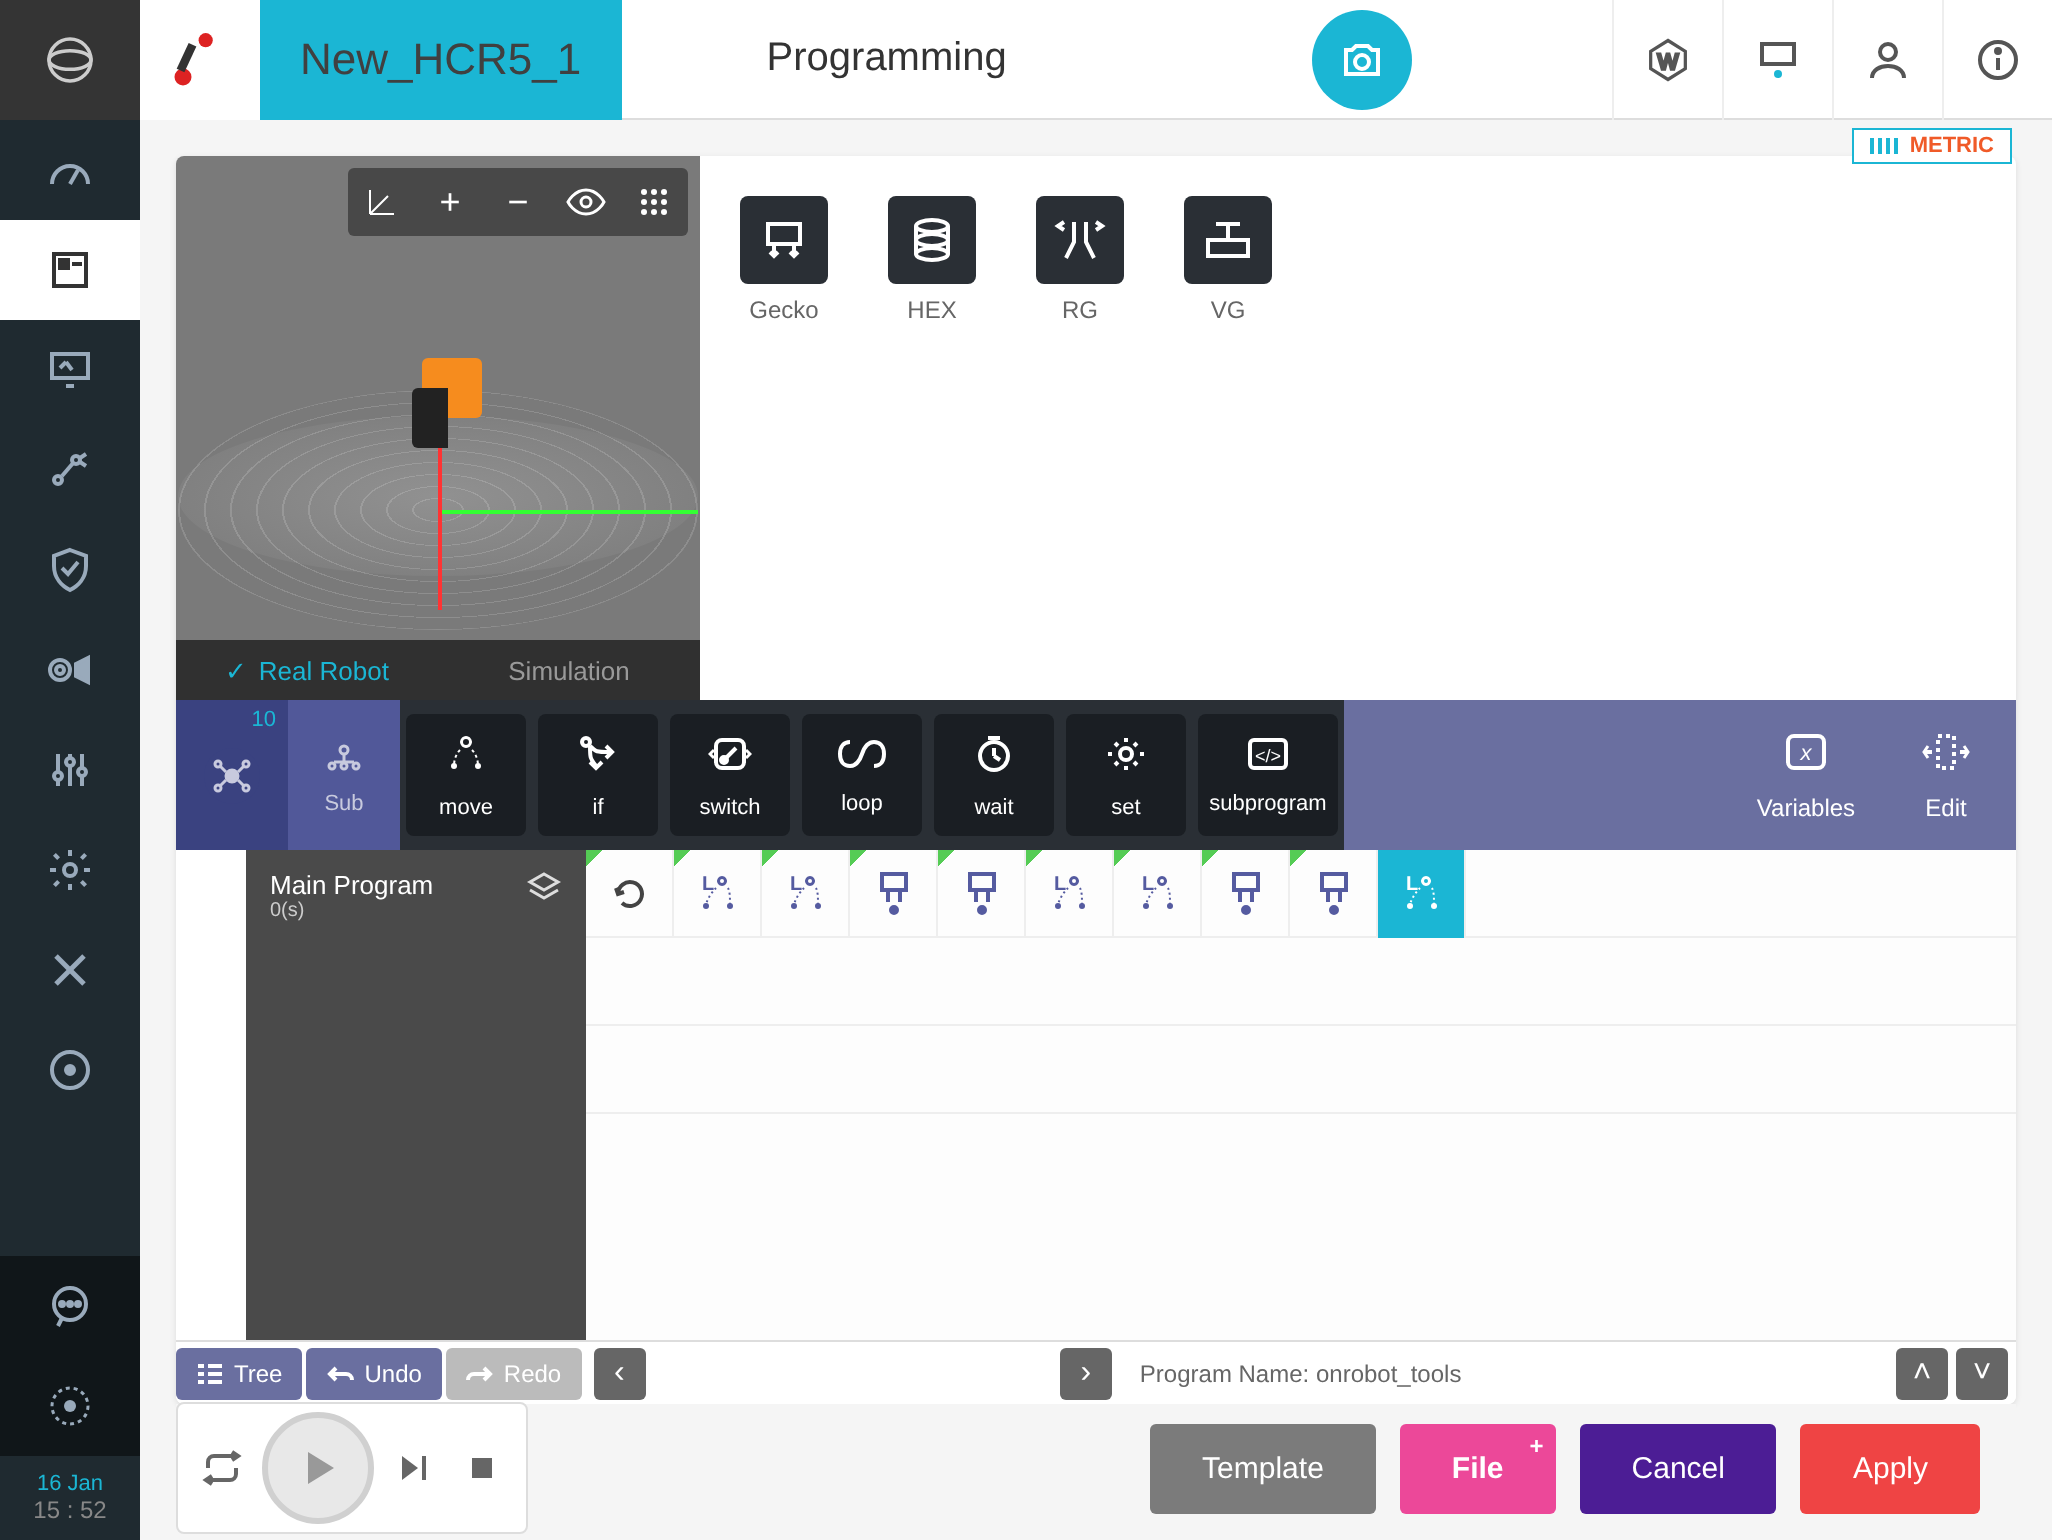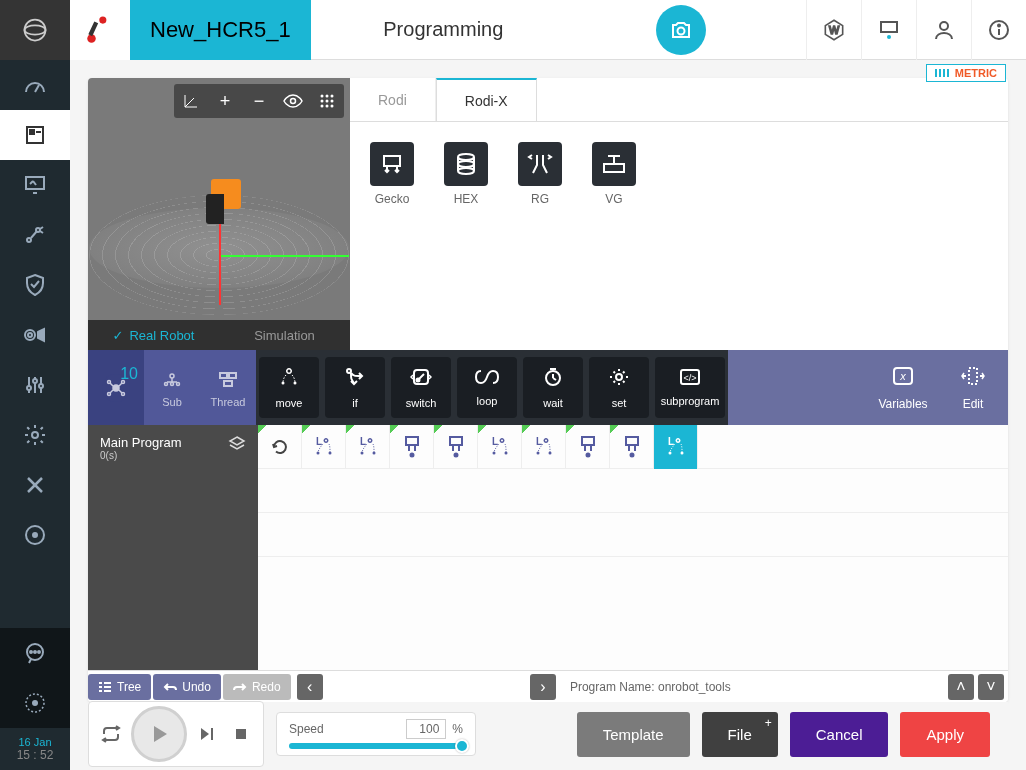--- a/index.html
+++ b/index.html
@@ -2,21 +2,21 @@
 <html><head>
 <meta charset="utf-8">
 <style>
 * { box-sizing: border-box; margin: 0; padding: 0; font-family: -apple-system, Segoe UI, Arial, sans-serif; }
 body { width: 1026px; height: 770px; background: #f5f5f5; overflow: hidden; display: flex; flex-direction: column; }
 
 
 .topbar { height: 60px; background: #fff; display: flex; align-items: center; border-bottom: 1px solid #ddd; }
 .top-logo { width: 70px; height: 60px; background: #343434; display: flex; align-items: center; justify-content: center; color: #ccc; font-size: 28px; }
 .top-robot-icon { width: 60px; height: 60px; background: #fff; display: flex; align-items: center; justify-content: center; }
-.project-name { background: #1bb6d4; color: #000000; height: 60px; display: flex; align-items: center; padding: 0 20px; font-size: 22px; font-weight: 300; }
+.project-name { background: #1bb6d4; color: #404040; height: 60px; display: flex; align-items: center; padding: 0 20px; font-size: 22px; font-weight: 300; }
 .page-title { flex: 1; text-align: center; font-size: 20px; color: #333; font-weight: 400; margin-left: -80px; }
 .camera-btn { width: 50px; height: 50px; background: #1bb6d4; border-radius: 50%; display: flex; align-items: center; justify-content: center; color: #fff; margin-right: 100px; cursor: pointer; }
 .top-right { display: flex; gap: 0; }
 .top-icon-btn { width: 55px; height: 60px; border-left: 1px solid #eee; display: flex; align-items: center; justify-content: center; color: #666; font-size: 22px; cursor: pointer; }
 
 
 .body { display: flex; flex: 1; min-height: 0; }
 
 
 .sidebar { width: 70px; background: #1f2a30; display: flex; flex-direction: column; }
@@ -58,34 +58,34 @@
 .comp-item { display: flex; flex-direction: column; align-items: center; gap: 6px; cursor: pointer; }
 .comp-icon { width: 44px; height: 44px; background: #2a2f35; border-radius: 4px; display: flex; align-items: center; justify-content: center; color: #fff; font-size: 20px; }
 .comp-label { font-size: 12px; color: #666; }
 
 
 .cmd-strip { height: 75px; display: flex; background: #6a6fa0; }
 .cmd-left { display: flex; background: #515899; }
 .cmd-left-btn { width: 56px; display: flex; flex-direction: column; align-items: center; justify-content: center; gap: 4px; cursor: pointer; color: #c8cade; font-size: 11px; position: relative; }
 .cmd-left-btn.active { background: #3a4280; }
 .cmd-left-icon { width: 28px; height: 28px; border-radius: 50%; background: #3a4280; color: #c8cade; display: flex; align-items: center; justify-content: center; }
-.badge-10 { position: absolute; top: 15px; right: 6px; color: #1bb6d4; font-size: 16px; }
+.badge-10 { position: absolute; top: 4px; right: 6px; color: #1bb6d4; font-size: 11px; }
 .cmd-mid { display: flex; background: #2a2f35; }
 .cmd-box { width: 60px; margin: 7px 3px; background: #1a1e23; border-radius: 4px; display: flex; flex-direction: column; align-items: center; justify-content: center; color: #fff; font-size: 11px; gap: 4px; cursor: pointer; }
 .cmd-box-icon { font-size: 20px; }
 .cmd-right { display: flex; margin-left: auto; }
 .cmd-right-btn { width: 70px; display: flex; flex-direction: column; align-items: center; justify-content: center; gap: 4px; color: #fff; font-size: 12px; cursor: pointer; }
 .cmd-right-btn.var { background: #6a6fa0; }
 .cmd-right-btn.cmd { background: #1bb6d4; position: relative; }
 .cmd-right-btn.cmd::before { content:''; position:absolute; top:0; left:0; border-top:8px solid #0a8aa0; border-right:8px solid transparent; }
 .cmd-right-btn.edit { background: #6a6fa0; }
 .cmd-right-icon { font-size: 22px; }
 
 
-.program { flex: 1; display: flex; background: #0f172a; min-height: 0; }
+.program { flex: 1; display: flex; background: #0f172a; min-height: 0; margin-left: 35px; }
 .prog-left { width: 170px; background: #4a4a4a; color: #fff; padding: 10px 12px; display: flex; justify-content: space-between; align-items: flex-start; }
 .prog-left-title { font-size: 13px; }
 .prog-left-sub { font-size: 10px; color: #ccc; }
 .prog-layers { color: #ccc; font-size: 16px; }
 .prog-timeline { flex: 1; background: #fdfdfd; position: relative; }
 .timeline-row { height: 44px; border-bottom: 1px solid #eee; display: flex; }
 .tl-node { width: 44px; height: 44px; border-right: 1px solid #eee; display: flex; align-items: center; justify-content: center; color: #555ba0; font-size: 12px; font-weight: bold; position: relative; background-image: linear-gradient(135deg, #5c5 6px, transparent 6px); cursor: pointer; }
 .tl-node.loop { font-size: 20px; }
 .tl-node.active { background: #1bb6d4; color: #fff; }
 
@@ -104,21 +104,21 @@
 .play-controls { display: flex; align-items: center; gap: 6px; background: #fff; border: 1px solid #ddd; border-radius: 4px; padding: 4px 8px; }
 .pc-icon { width: 28px; color: #666; font-size: 16px; display: flex; align-items: center; justify-content: center; cursor: pointer; }
 .play-big { width: 56px; height: 56px; border-radius: 50%; background: #e8e8e8; border: 3px solid #d0d0d0; display: flex; align-items: center; justify-content: center; color: #888; font-size: 24px; cursor: pointer; }
 .speed-box { background: #fff; border: 1px solid #ddd; border-radius: 4px; padding: 6px 12px; display: flex; flex-direction: column; gap: 4px; min-width: 200px; }
 .speed-row { display: flex; align-items: center; gap: 6px; font-size: 12px; color: #666; }
 .speed-val { border: 1px solid #ccc; padding: 2px 6px; width: 40px; text-align: right; }
 .speed-slider { height: 6px; background: #1bb6d4; border-radius: 3px; position: relative; }
 .speed-thumb { position: absolute; right: -6px; top: -4px; width: 14px; height: 14px; background: #1bb6d4; border: 2px solid #fff; border-radius: 50%; box-shadow: 0 0 2px rgba(0,0,0,0.3); }
 .action-btn { padding: 14px 26px; color: #fff; font-size: 15px; border-radius: 3px; cursor: pointer; position: relative; }
 .action-btn.template { background: #7b7b7b; }
-.action-btn.file { background: #404040; }
+.action-btn.file { background: #ec4899; font-weight: bold; }
 .action-btn.file::after { content:'+'; position: absolute; top: 4px; right: 6px; font-size: 12px; }
 .action-btn.cancel { background: #4c1d95; }
 .action-btn.apply { background: #ef4444; }
 .action-spacer { flex: 1; }
 </style>
 </head>
 <body>
 
 <div class="topbar">
   <div class="top-logo">
@@ -311,24 +311,20 @@
           <div class="vp-tabs">
             <div class="vp-tab active">
                 <span class="vp-check">✓</span>
                 <span>Real Robot</span>
               </div>
             <div class="vp-tab">Simulation</div>
           </div>
         </div>
 
         <div class="component-panel">
-          <div class="comp-tabs">
-            <div class="comp-tab">Rodi</div>
-            <div class="comp-tab active">Rodi-X</div>
-          </div>
           <div class="comp-grid">
             <div class="comp-item">
               <div class="comp-icon">
                   <svg width="28" height="24" viewBox="0 0 28 24" fill="none" stroke="#fff" stroke-width="2">
                     <rect x="6" y="4" width="16" height="10"></rect>
                     <line x1="9" y1="14" x2="9" y2="20"></line>
                     <line x1="19" y1="14" x2="19" y2="20"></line>
                     <polyline points="7,18 9,20 11,18"></polyline>
                     <polyline points="17,18 19,20 21,18"></polyline>
                   </svg>
@@ -396,28 +392,20 @@
             <div><svg width="22" height="22" viewBox="0 0 22 22" fill="none" stroke="#c8cade" stroke-width="1.5">
                   <circle cx="11" cy="8" r="2"></circle>
                   <circle cx="5" cy="16" r="1.5"></circle>
                   <circle cx="11" cy="16" r="1.5"></circle>
                   <circle cx="17" cy="16" r="1.5"></circle>
                   <line x1="11" y1="10" x2="11" y2="14"></line>
                   <line x1="6" y1="14" x2="16" y2="14"></line>
                 </svg></div>
             <span>Sub</span>
           </div>
-          <div class="cmd-left-btn">
-            <div><svg width="22" height="22" viewBox="0 0 22 22" fill="none" stroke="#c8cade" stroke-width="2">
-                  <rect x="3" y="5" width="7" height="5"></rect>
-                  <rect x="12" y="5" width="7" height="5"></rect>
-                  <rect x="7" y="13" width="8" height="5"></rect>
-                </svg></div>
-            <span>Thread</span>
-          </div>
         </div>
         <div class="cmd-mid">
           <div class="cmd-box">
               <span class="cmd-box-icon"><svg width="22" height="22" viewBox="0 0 22 22" fill="#fff">
                   <path d="M11 2c-2 0-3 2-3 3s1 3 3 3 3-2 3-3-1-3-3-3z"></path>
                   <circle cx="11" cy="5" r="1.5" fill="#1a1e23"></circle>
                   <circle cx="5" cy="17" r="1.5"></circle>
                   <circle cx="17" cy="17" r="1.5"></circle>
                   <path d="M8 9c-2 2-3 5-3 8M14 9c2 2 3 5 3 8" stroke="#fff" fill="none" stroke-dasharray="1.5 1.5"></path>
                 </svg></span>
@@ -658,31 +646,20 @@
               <polygon points="2,2 10,8 2,14"></polygon>
               <rect x="12" y="2" width="2" height="12"></rect>
             </svg>
           </div>
         <div class="pc-icon">
             <svg width="14" height="14" viewBox="0 0 14 14" fill="#666">
               <rect x="2" y="2" width="10" height="10"></rect>
             </svg>
           </div>
       </div>
-      <div class="speed-box">
-        <div class="speed-row">
-          <span>Speed</span>
-          <span style="flex:1"></span>
-          <span class="speed-val">100</span>
-          <span>%</span>
-        </div>
-        <div class="speed-slider">
-            <div class="speed-thumb"></div>
-          </div>
-      </div>
       <div class="action-spacer"></div>
       <div class="action-btn template">Template</div>
       <div class="action-btn file">File</div>
       <div class="action-btn cancel">Cancel</div>
       <div class="action-btn apply">Apply</div>
     </div>
   </div>
 </div>
 
 </body></html>

